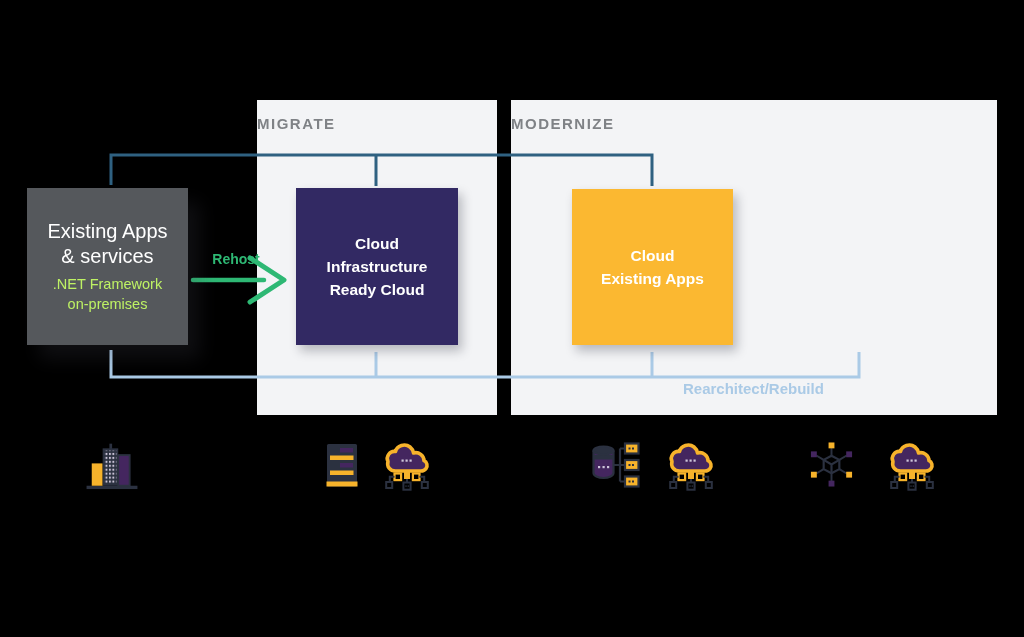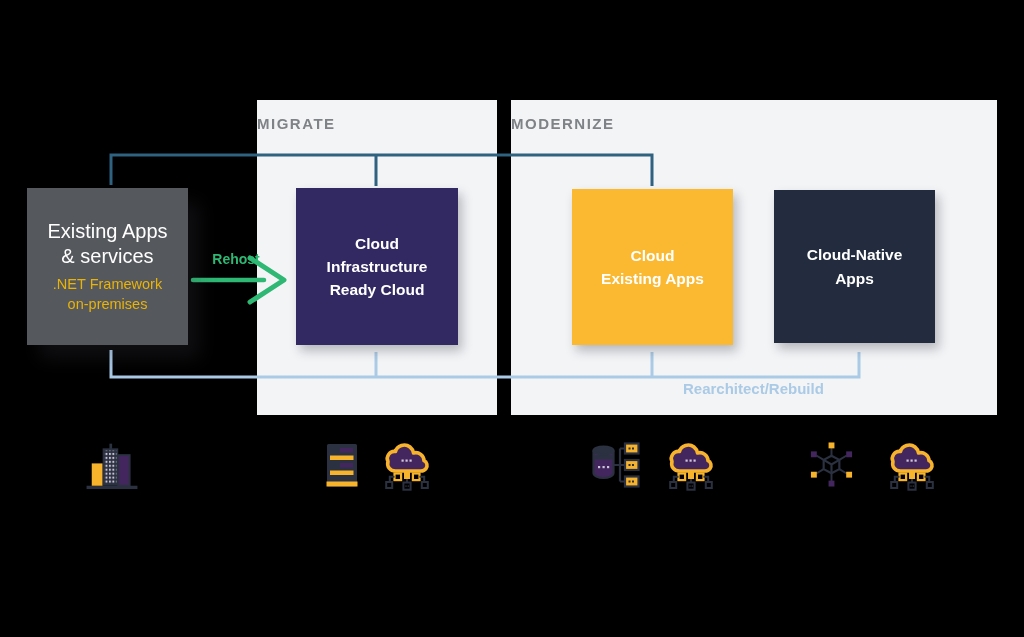--- a/index.html
+++ b/index.html
@@ -26,21 +26,21 @@
   .appbox{
     position:absolute;z-index:3;display:flex;flex-direction:column;
     align-items:center;justify-content:center;text-align:center;color:#fff;
     box-shadow:4px 6px 10px rgba(30,34,48,0.28);
   }
   .box-existing{
     left:27px;top:188px;width:161px;height:157px;background:var(--existing-box);
     box-shadow:12px 14px 18px rgba(70,70,80,0.22);
   }
   .box-existing .title{font-size:20px;font-weight:400;line-height:1.28;}
-  .box-existing .subtitle{font-size:14.5px;font-weight:400;line-height:1.35;color:#eab308;margin-top:5px;}
+  .box-existing .subtitle{font-size:14.5px;font-weight:400;line-height:1.35;color:#bef264;margin-top:5px;}
   .box-infra{left:296px;top:188px;width:162px;height:157px;background:var(--infrastructure-box);}
   .box-optimized{left:572px;top:189px;width:161px;height:156px;background:var(--optimized-box);}
   .box-native{left:774px;top:190px;width:161px;height:153px;background:var(--native-box);}
   .boxlabel{font-size:15.5px;font-weight:600;line-height:1.5;}
   .rehost-label{
     position:absolute;left:198px;top:251px;width:76px;text-align:center;z-index:4;
     font-size:14px;font-weight:700;color:var(--arrow-green);
   }
   .rearchitect-label{
     position:absolute;left:683px;top:380px;width:165px;text-align:left;z-index:4;
@@ -102,26 +102,20 @@
     </div>
   </div>
 
   <div class="appbox box-optimized">
     <div class="boxlabel">
       <span>Cloud</span><br>
       <span>Existing Apps</span>
     </div>
   </div>
 
-  <div class="appbox box-native">
-    <div class="boxlabel">
-      <span>Cloud-Native</span><br>
-      <span>Apps</span>
-    </div>
-  </div>
 
   <div class="rehost-label">Rehost</div>
   <div class="rearchitect-label">Rearchitect/Rebuild</div>
 
   <svg class="icon i-buildings" width="54" height="50" viewBox="0 0 52 48">
     <defs>
       <pattern id="winpat" x="0" y="0" width="3.3" height="3.8" patternUnits="userSpaceOnUse">
         <rect width="1.8" height="2" fill="#c9c2d6"></rect>
       </pattern>
     </defs>

